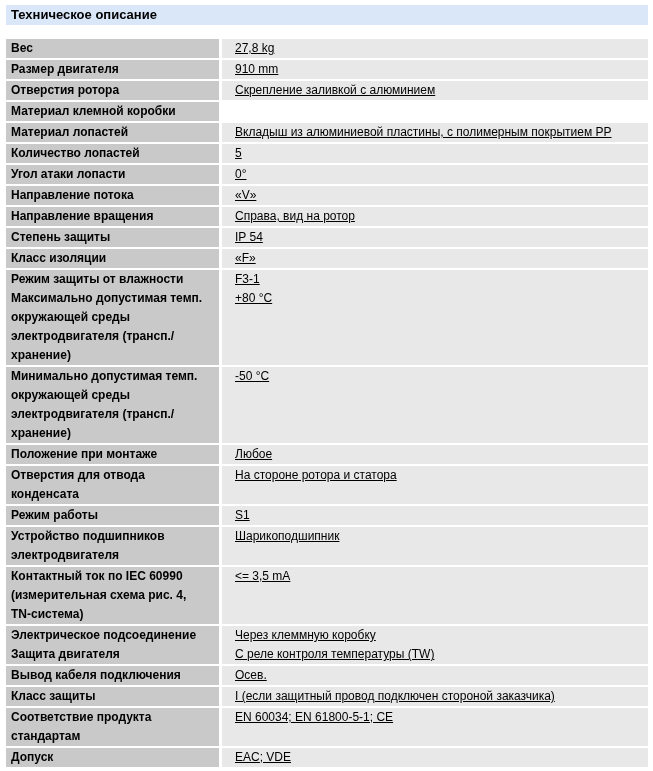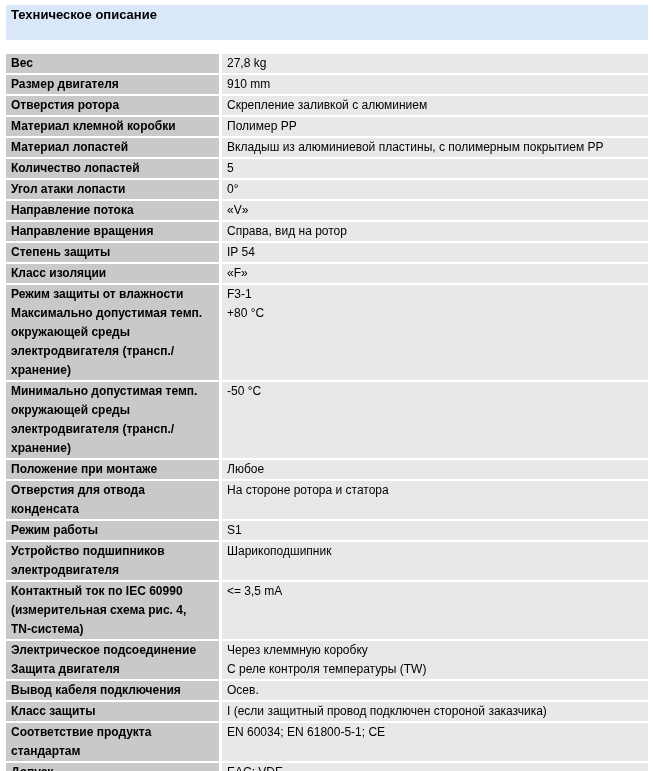--- a/index.html
+++ b/index.html
@@ -12,21 +12,21 @@
   .page {
     width: 653px;
     height: 771px;
     box-sizing: border-box;
     padding: 5px 5px 0 6px;
     background: #ffffff;
     overflow: hidden;
   }
   .header-bar {
     background: var(--header-bg, #d9e7f9);
-    height: 35px;
+    height: 20px;
     line-height: 20px;
     font-size: 13px;
     font-weight: bold;
     padding-left: 5px;
     margin-bottom: 14px;
   }
   .spec-table {
     width: 100%;
   }
   .row {
@@ -48,23 +48,24 @@
     padding-right: 4px;
     margin-right: 3px;
     white-space: pre-line;
   }
   .cell-value {
     flex: 1 1 auto;
     box-sizing: border-box;
     background: var(--value-bg, #e8e8e8);
     font-size: 12px;
     line-height: 19px;
-    padding-left: 5px;
+    padding-left: 13px;
     padding-right: 4px;
     white-space: pre-line;
+    text-decoration: underline;
   }
 </style>
 </head>
 <body>
 
 <div class="page">
   <div class="header-bar">Техническое описание</div>
 
   <div class="spec-table" id="spec-table">
   <div class="row">
@@ -77,21 +78,20 @@
     <div class="cell-value">910 mm</div>
   </div>
 
   <div class="row">
     <div class="cell-label">Отверстия ротора</div>
     <div class="cell-value">Скрепление заливкой с алюминием</div>
   </div>
 
   <div class="row">
     <div class="cell-label">Материал клемной коробки</div>
-    <div class="cell-value">Полимер PP</div>
   </div>
 
   <div class="row">
     <div class="cell-label">Материал лопастей</div>
     <div class="cell-value">Вкладыш из алюминиевой пластины, с полимерным покрытием PP</div>
   </div>
 
   <div class="row">
     <div class="cell-label">Количество лопастей</div>
     <div class="cell-value">5</div>

